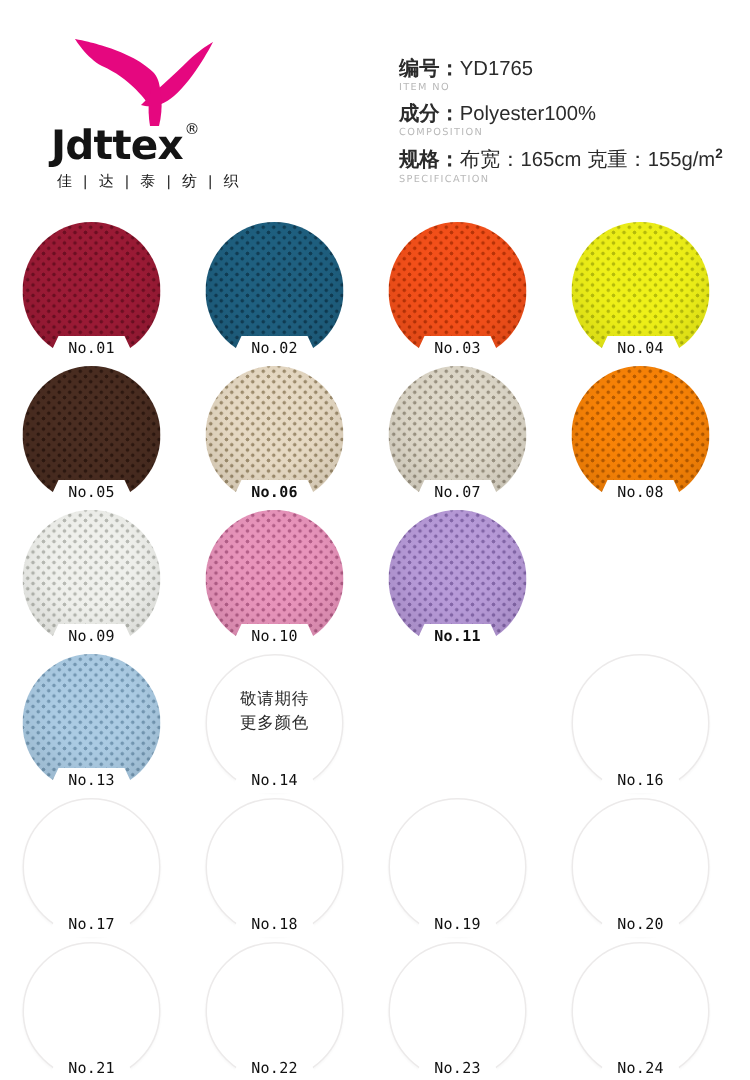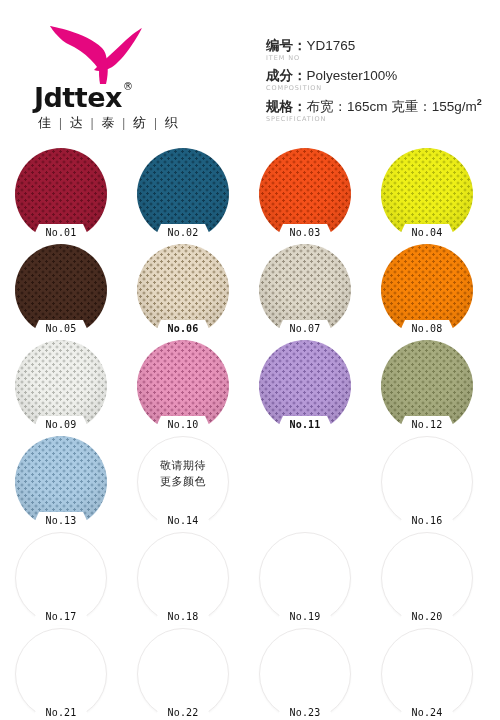--- a/index.html
+++ b/index.html
@@ -59,22 +59,22 @@
     vertical-align: super;
     position: relative;
     top: -7px;
     left: 1px;
   }
   .logo-sub {
     position: absolute;
     left: 4px;
     top: 92px;
     width: 156px;
-    font-family: Liberation Serif, serif;
-    font-size: 13px;
+    font-family: Liberation Sans, sans-serif;
+    font-size: 10px;
     color: #1a1a1a;
     letter-spacing: 2.4px;
     white-space: nowrap;
   }
 
   .spec-block {
     position: absolute;
     left: 266px;
     top: 38px;
     width: 226px;
@@ -286,27 +286,20 @@
         <div class="label">No.10</div>
       </div>
     </div>
     <div class="cell" style="left: 256px; top: 198px; font-weight: bold;">
       <div class="swatch">
         <div class="disc filled" style="background-image: radial-gradient(circle, rgb(131, 102, 168) 0px, rgb(131, 102, 168) 1.1px, transparent 1.4px), radial-gradient(circle, rgb(131, 102, 168) 0px, rgb(131, 102, 168) 1.1px, transparent 1.4px), linear-gradient(rgb(183, 154, 216), rgb(183, 154, 216)); box-shadow: rgba(0, 0, 0, 0.1) 0px -10px 22px inset;"></div>
         <div class="notch"></div>
         <div class="label">No.11</div>
       </div>
     </div>
-    <div class="cell" style="left: 378px; top: 198px;">
-      <div class="swatch">
-        <div class="disc filled" style="background-image: radial-gradient(circle, rgb(123, 128, 84) 0px, rgb(123, 128, 84) 1.1px, transparent 1.4px), radial-gradient(circle, rgb(123, 128, 84) 0px, rgb(123, 128, 84) 1.1px, transparent 1.4px), linear-gradient(rgb(166, 171, 126), rgb(166, 171, 126)); box-shadow: rgba(0, 0, 0, 0.1) 0px -10px 22px inset;"></div>
-        <div class="notch"></div>
-        <div class="label">No.12</div>
-      </div>
-    </div>
     <div class="cell" style="left: 12px; top: 294px;">
       <div class="swatch">
         <div class="disc filled" style="background-image: radial-gradient(circle, rgb(116, 152, 179) 0px, rgb(116, 152, 179) 1.1px, transparent 1.4px), radial-gradient(circle, rgb(116, 152, 179) 0px, rgb(116, 152, 179) 1.1px, transparent 1.4px), linear-gradient(rgb(171, 203, 227), rgb(171, 203, 227)); box-shadow: rgba(0, 0, 0, 0.1) 0px -10px 22px inset;"></div>
         <div class="notch"></div>
         <div class="label">No.13</div>
       </div>
     </div>
     <div class="cell" style="left: 134px; top: 294px;">
       <div class="swatch">
         <div class="disc empty"></div>

